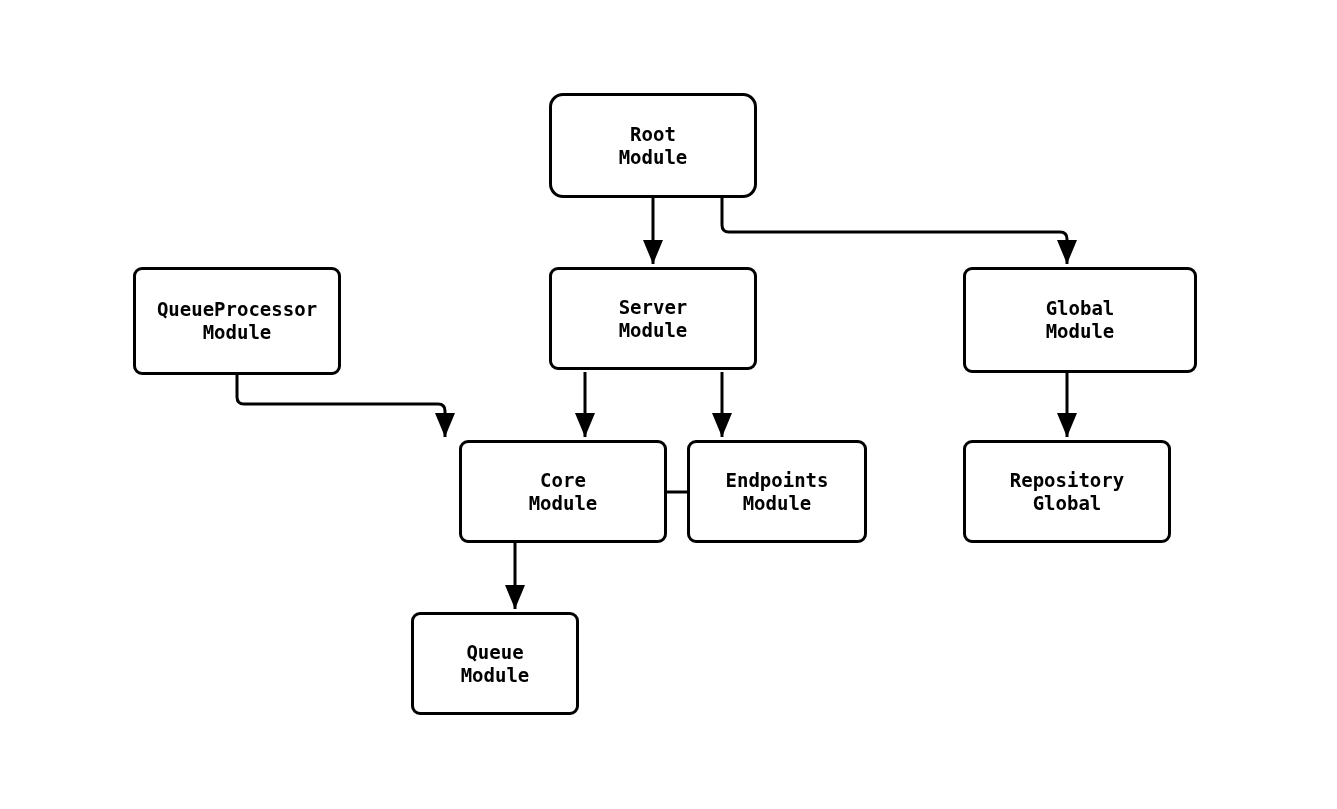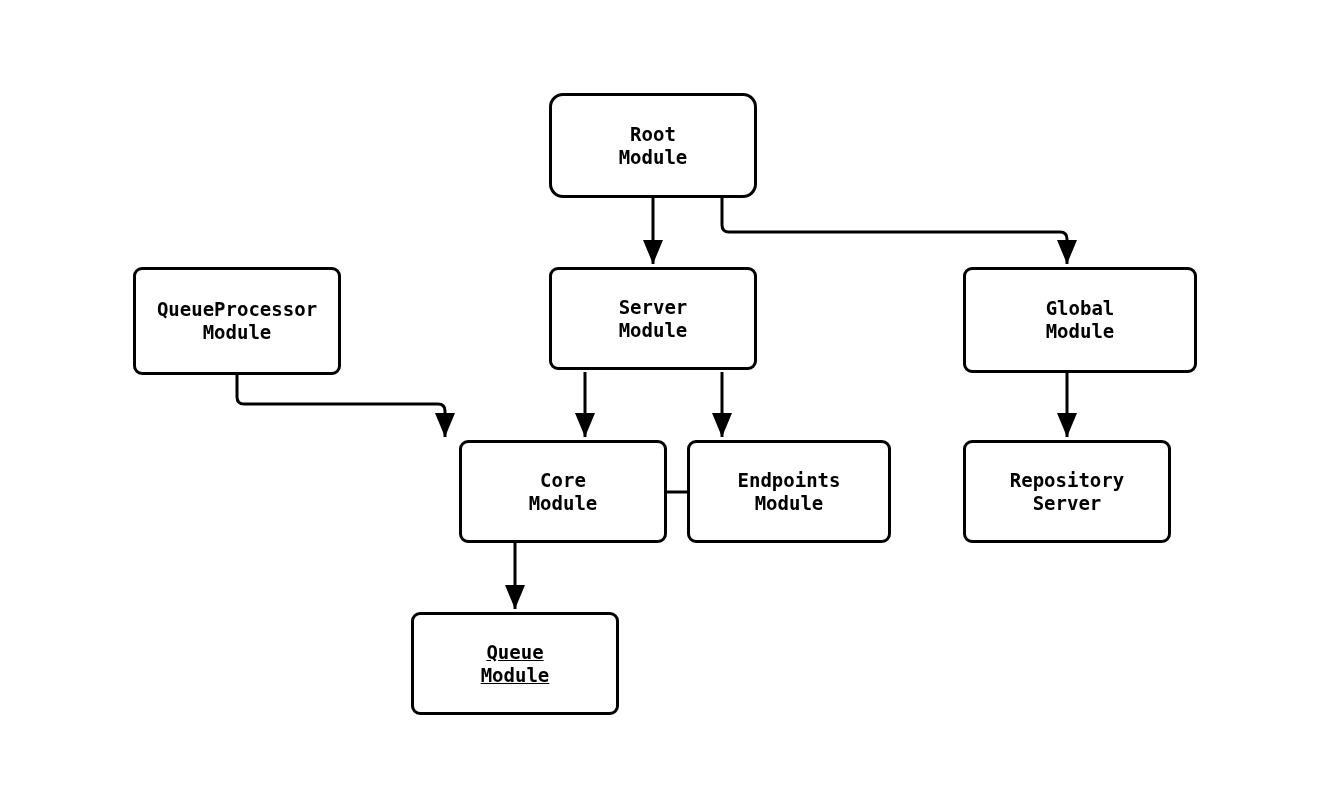--- a/index.html
+++ b/index.html
@@ -30,23 +30,23 @@
     font-weight: bold;
     line-height: 23px;
     color: #000000;
     white-space: pre-line;
   }
   .n-root          { left: 549px; top:  93px; width: 208px; height: 105px; border-radius: 14px; }
   .n-queueprocessor{ left: 133px; top: 267px; width: 208px; height: 108px; justify-content: center; }
   .n-server        { left: 549px; top: 267px; width: 208px; height: 103px; }
   .n-global        { left: 963px; top: 267px; width: 234px; height: 106px; }
   .n-core          { left: 411px; top: 440px; width: 208px; height: 103px; margin-left: 48px; }
-  .n-endpoints     { left: 687px; top: 440px; width: 204px; height: 103px; }
+  .n-endpoints     { left: 687px; top: 440px; width: 180px; height: 103px; }
   .n-repository    { left: 963px; top: 440px; width: 208px; height: 103px; }
-  .n-queue         { left: 411px; top: 612px; width: 208px; height: 103px; text-decoration: underline; }
+  .n-queue         { left: 411px; top: 612px; width: 168px; height: 103px; }
   .edge { stroke: #000000; stroke-width: 3; fill: none; }
 </style>
 </head>
 <body>
 
 <div id="canvas">
 
   <svg id="edges" viewBox="0 0 1337 809" xmlns="http://www.w3.org/2000/svg" aria-hidden="true">
     <defs>
       <marker id="arrow" viewBox="0 0 12 10" refX="12" refY="5" markerWidth="24" markerHeight="20" markerUnits="userSpaceOnUse" orient="auto">
@@ -96,21 +96,21 @@
 Module</span>
   </div>
 
   <div class="node n-endpoints">
     <span>Endpoints
 Module</span>
   </div>
 
   <div class="node n-repository">
     <span>Repository
-Server</span>
+Global</span>
   </div>
 
   <div class="node n-queue">
     <span>Queue
 Module</span>
   </div>
 
 </div>
 
 </body></html>

